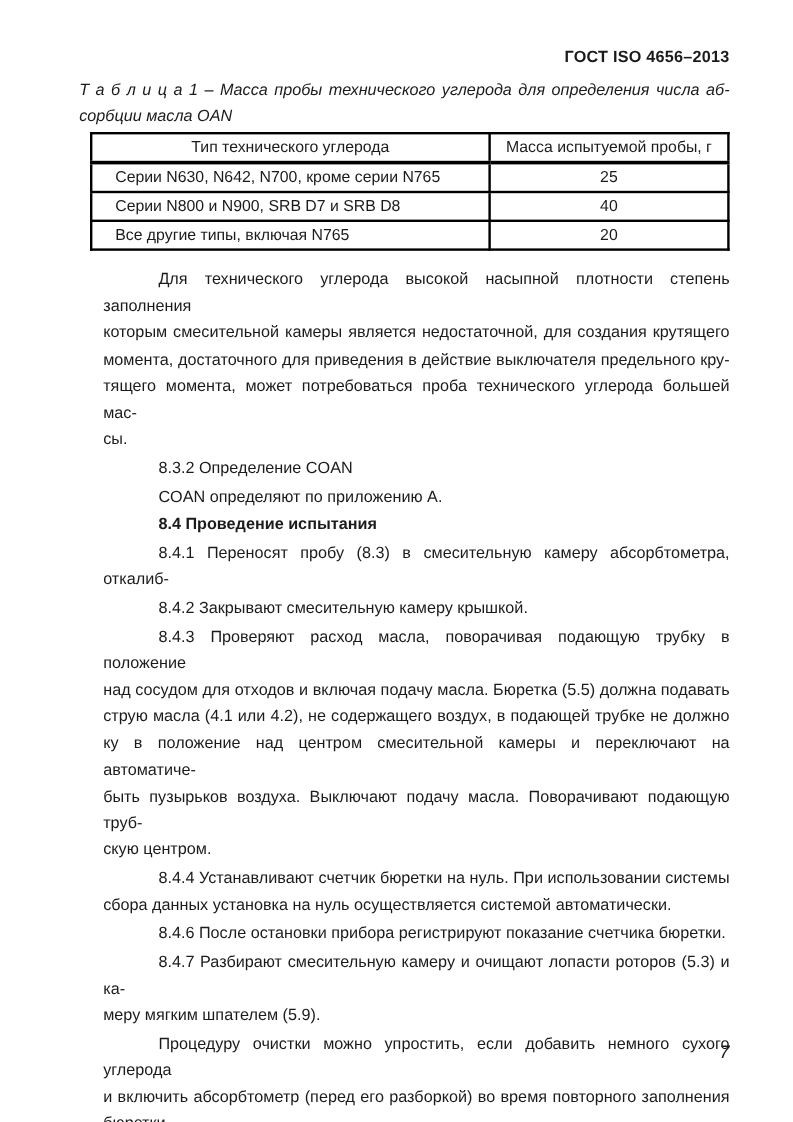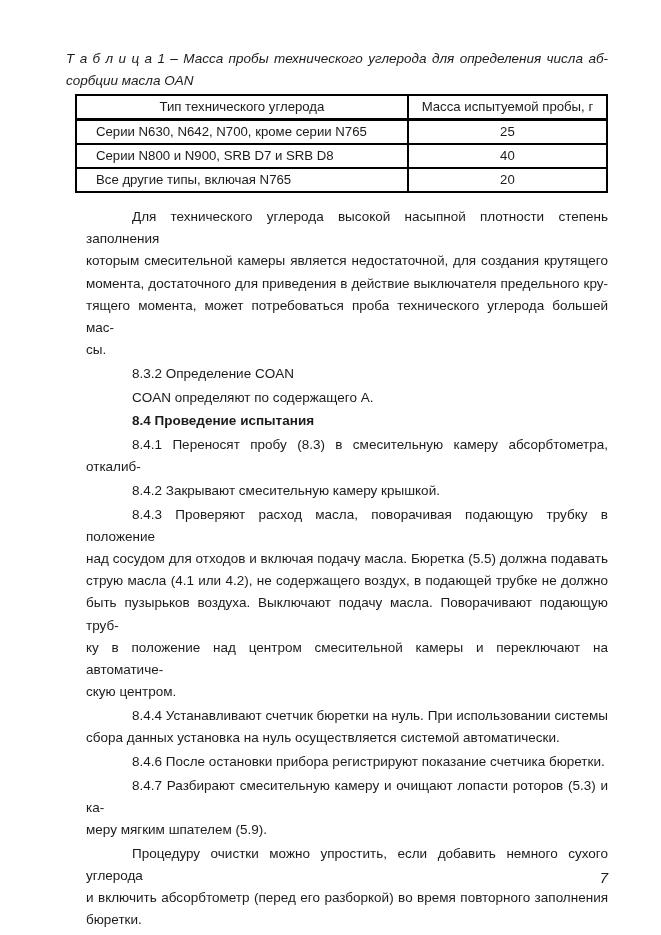--- a/index.html
+++ b/index.html
@@ -65,20 +65,21 @@
     font-style: italic;
     line-height: 18px;
   }
 </style>
 </head>
 <body>
 
 <div class="sheet">
   <div class="content">
 
+    <div class="doc-header">ГОСТ ISO 4656–2013</div>
 
     <div class="caption">
         <div class="line just">Т а б л и ц а 1 – Масса пробы технического углерода для определения числа аб-</div>
         <div class="line">сорбции масла OAN</div>
       </div>
 
     <table class="gost-table">
       <colgroup>
           <col class="c1">
           <col class="c2">
@@ -110,37 +111,37 @@
           <div class="line just first">Для технического углерода высокой насыпной плотности степень заполнения</div>
           <div class="line just">которым смесительной камеры является недостаточной, для создания крутящего</div>
           <div class="line just">момента, достаточного для приведения в действие выключателя предельного кру-</div>
           <div class="line just">тящего момента, может потребоваться проба технического углерода большей мас-</div>
           <div class="line">сы.</div>
         </div>
         <div class="para">
           <div class="line first">8.3.2 Определение COAN</div>
         </div>
         <div class="para">
-          <div class="line first">COAN определяют по содержащего А.</div>
+          <div class="line first">COAN определяют по приложению А.</div>
         </div>
         <div class="para bold">
           <div class="line first">8.4 Проведение испытания</div>
         </div>
         <div class="para">
           <div class="line just first">8.4.1 Переносят пробу (8.3) в смесительную камеру абсорбтометра, откалиб-</div>
         </div>
         <div class="para">
           <div class="line first">8.4.2 Закрывают смесительную камеру крышкой.</div>
         </div>
         <div class="para">
           <div class="line just first">8.4.3 Проверяют расход масла, поворачивая подающую трубку в положение</div>
           <div class="line just">над сосудом для отходов и включая подачу масла. Бюретка (5.5) должна подавать</div>
           <div class="line just">струю масла (4.1 или 4.2), не содержащего воздух, в подающей трубке не должно</div>
+          <div class="line just">ку в положение над центром смесительной камеры и переключают на автоматиче-</div>
           <div class="line just">быть пузырьков воздуха. Выключают подачу масла. Поворачивают подающую труб-</div>
-          <div class="line just">ку в положение над центром смесительной камеры и переключают на автоматиче-</div>
           <div class="line">скую центром.</div>
         </div>
         <div class="para">
           <div class="line just first">8.4.4 Устанавливают счетчик бюретки на нуль. При использовании системы</div>
           <div class="line">сбора данных установка на нуль осуществляется системой автоматически.</div>
         </div>
         <div class="para">
           <div class="line first">8.4.6 После остановки прибора регистрируют показание счетчика бюретки.</div>
         </div>
         <div class="para">

